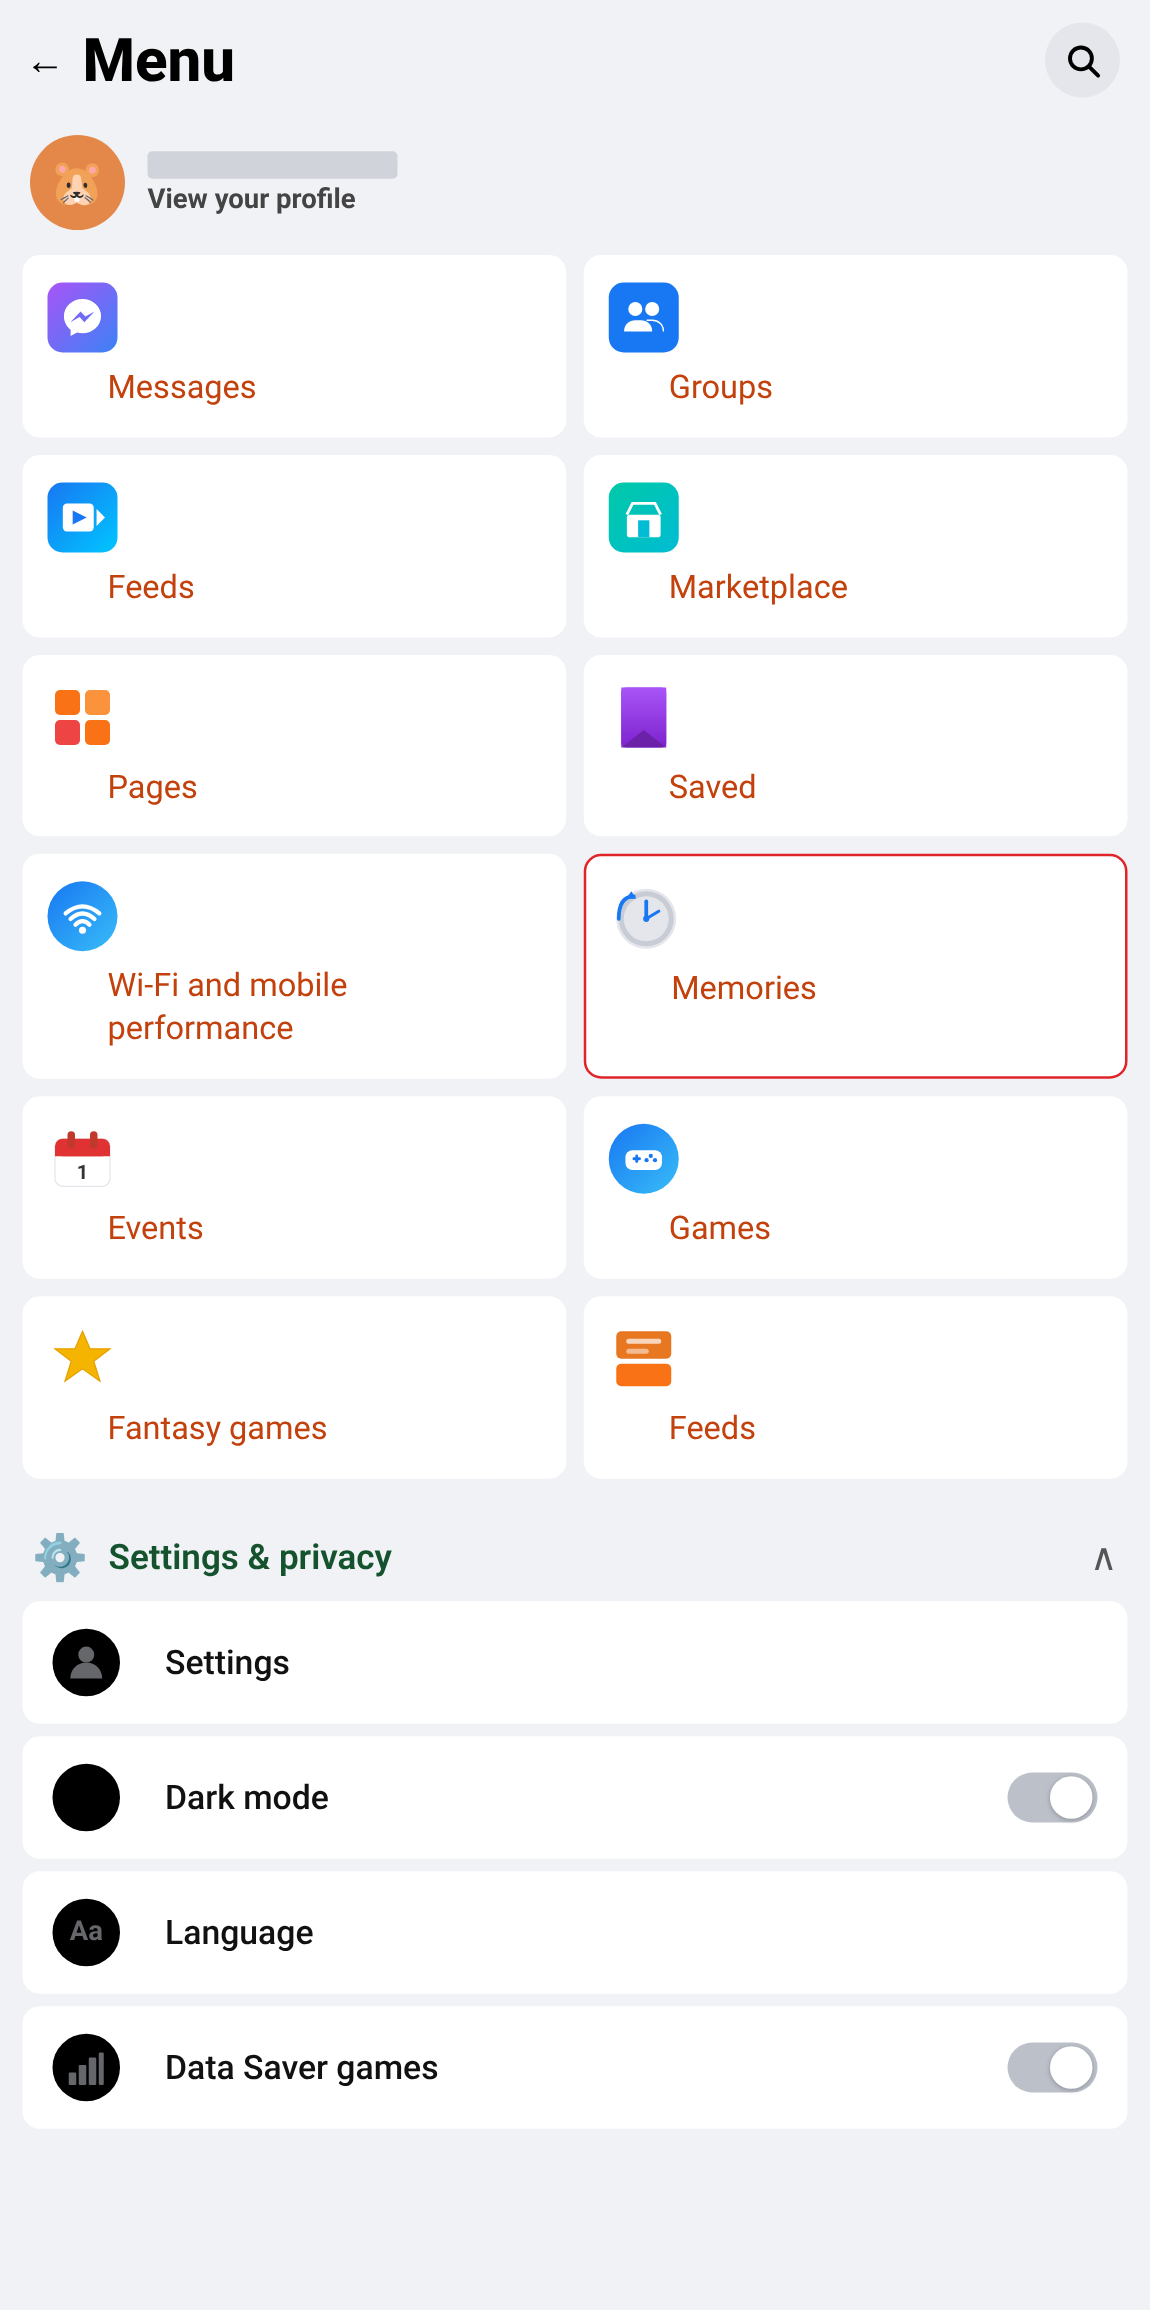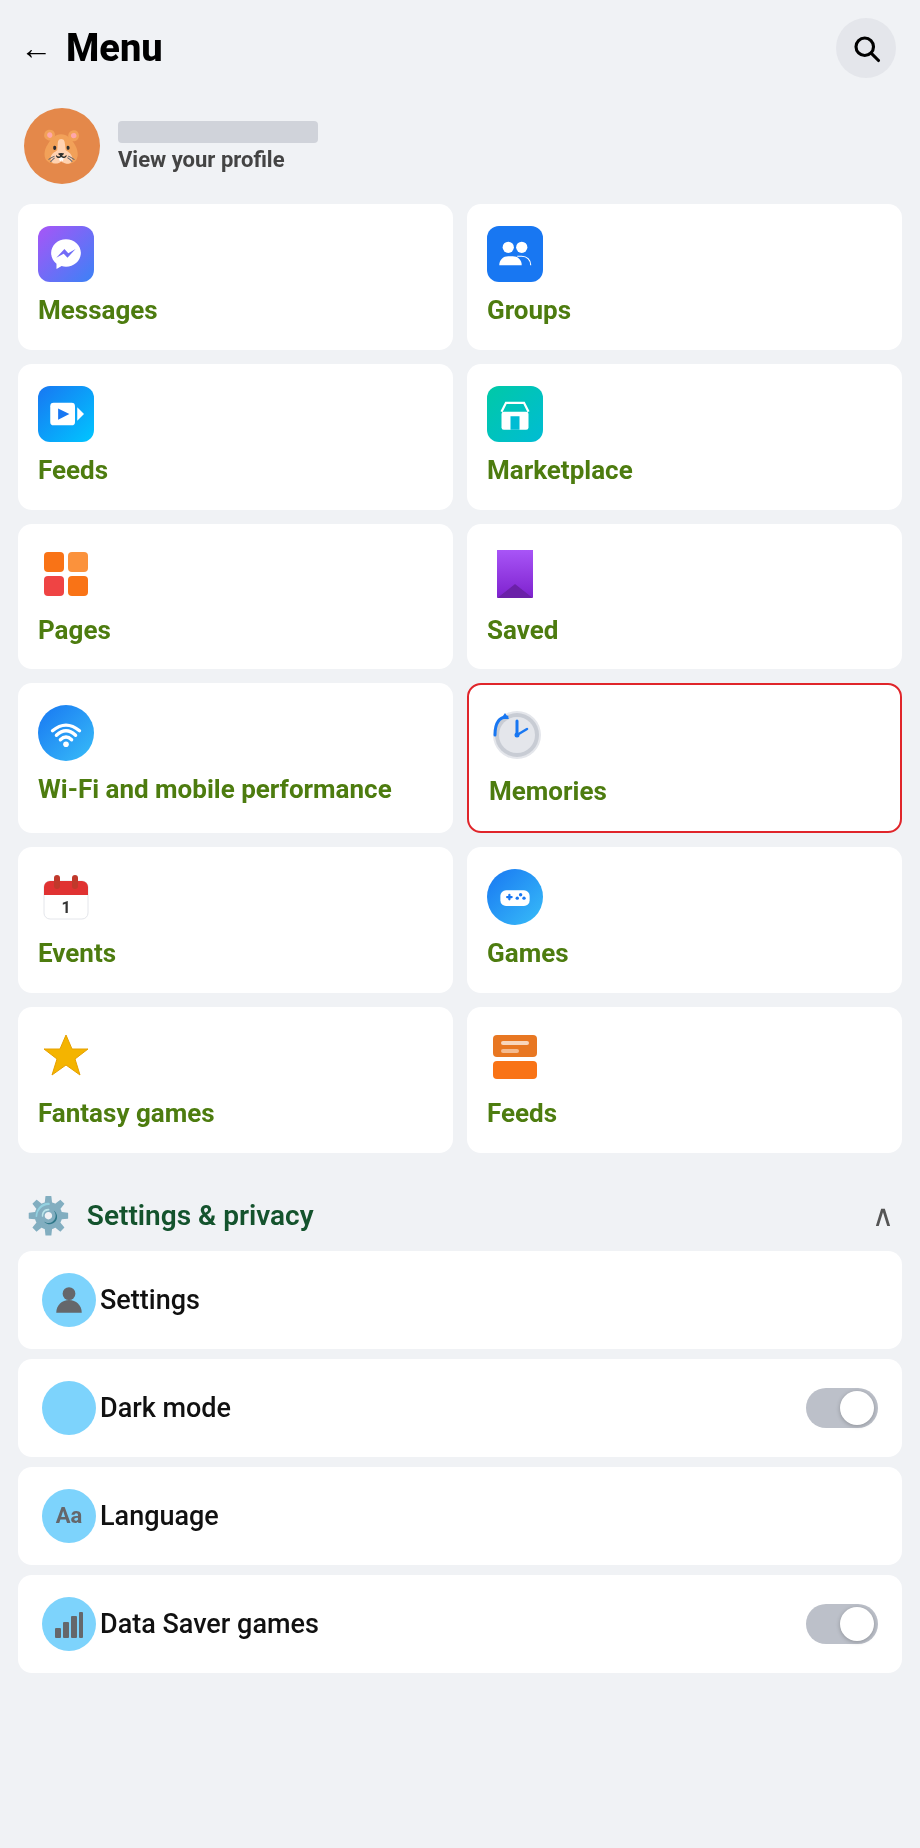--- a/index.html
+++ b/index.html
@@ -24,21 +24,21 @@
       align-items: center;
       gap: 14px;
     }
     .back-arrow {
       font-size: 32px;
       font-weight: bold;
       color: #000;
       cursor: pointer;
     }
     .header-title {
-      font-size: 38px;
+      font-size: 48px;
       font-weight: 800;
       color: #000;
     }
     .search-circle {
       width: 60px;
       height: 60px;
       border-radius: 50%;
       background: #e4e6eb;
       display: flex;
       align-items: center;
@@ -113,23 +113,24 @@
       width: 56px;
       height: 56px;
       border-radius: 12px;
       display: flex;
       align-items: center;
       justify-content: center;
       font-size: 34px;
     }
     .grid-label {
       font-size: 26px;
-      font-weight: 700;
-      color: #4d7c0f;
+      font-weight: 400;
+      color: #c2410c;
       line-height: 1.3;
+      margin-left: 48px;
     }
 
     
     .settings-section {
       background: #f0f2f5;
       padding: 0 18px;
       margin-top: 8px;
     }
     .settings-header {
       display: flex;
@@ -168,27 +169,27 @@
       padding: 22px 24px;
       display: flex;
       align-items: center;
       justify-content: space-between;
       cursor: pointer;
       min-height: 84px;
     }
     .settings-item-left {
       display: flex;
       align-items: center;
-      gap: 4px;
+      gap: 36px;
     }
     .settings-item-icon {
       width: 54px;
       height: 54px;
       border-radius: 50%;
-      background: #7dd3fc;
+      background: #000000;
       display: flex;
       align-items: center;
       justify-content: center;
       font-size: 30px;
       flex-shrink: 0;
     }
     .settings-item-label {
       font-size: 27px;
       font-weight: 500;
       color: #111;

